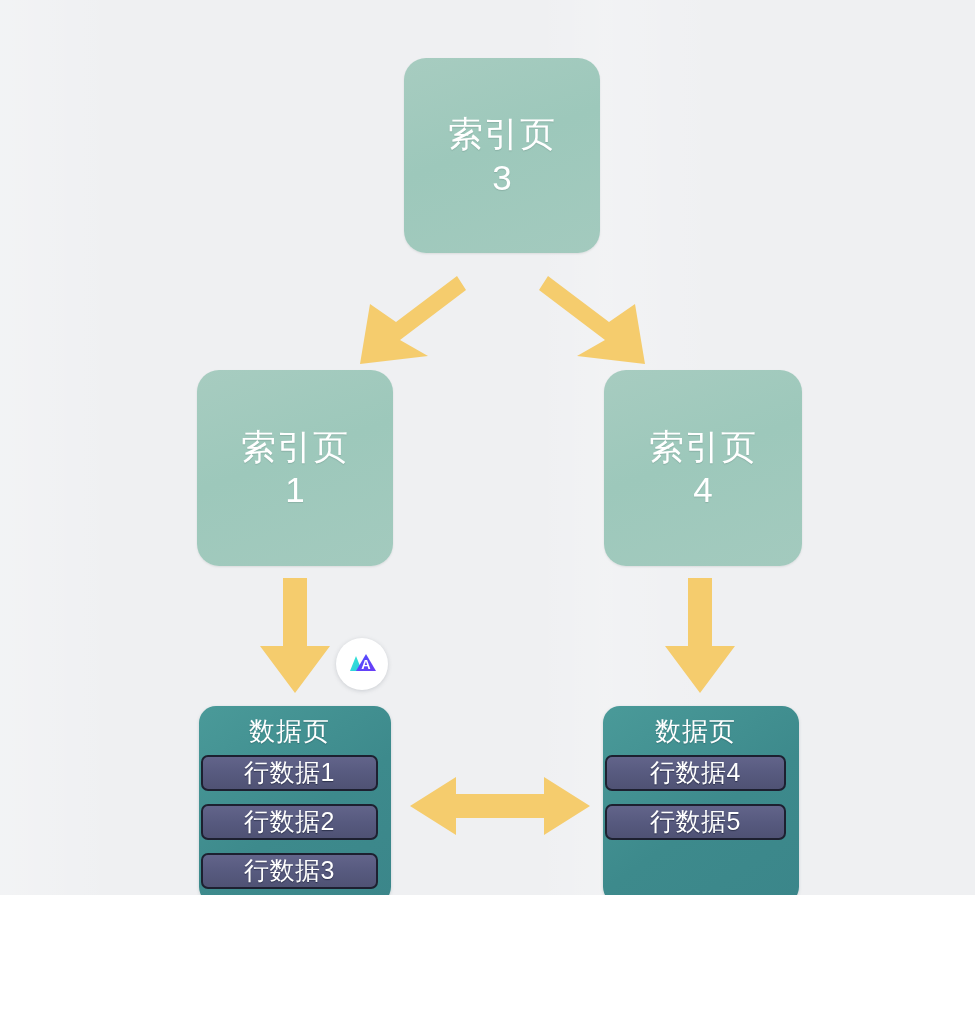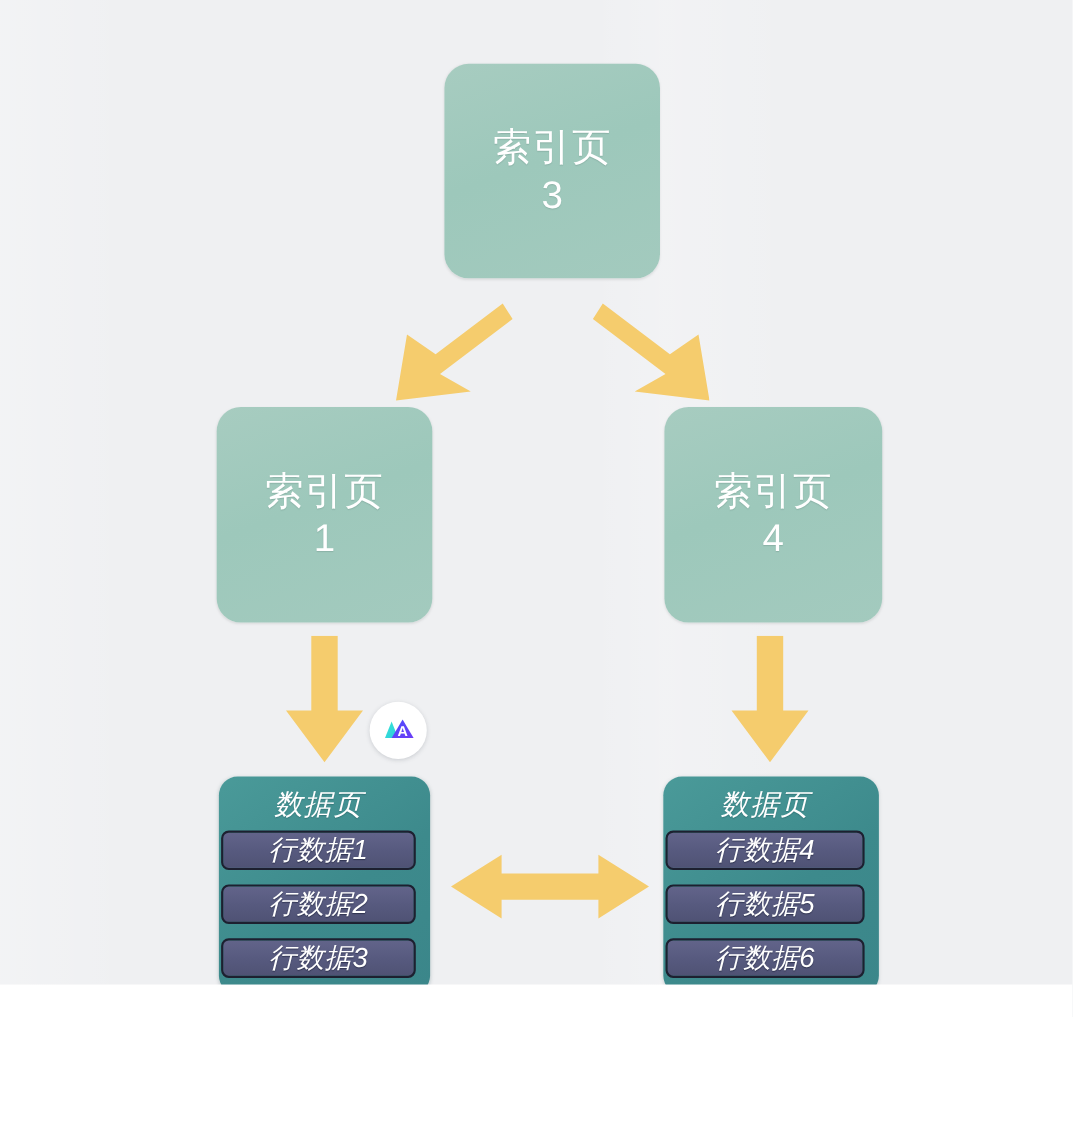--- a/index.html
+++ b/index.html
@@ -94,21 +94,20 @@
 
   
   .data-node {
     position: absolute;
     border-radius: 17px;
     background: linear-gradient(145deg, #4a9a99 0%, #3d8a8c 55%, #3b868a 100%);
     box-shadow: 0 1px 3px rgba(80,110,115,0.25);
     padding: 8px 13px 13px 2px;
     box-sizing: border-box;
     z-index: 3;
-    font-style: italic;
   }
   #node-data-left  { left: 199px; top: 706px; width: 192px; height: 198px; }
   #node-data-right { left: 603px; top: 706px; width: 196px; height: 198px; }
 
   .data-node .dp-title {
     text-align: center;
     color: #ffffff;
     font-size: 26px;
     line-height: 1.33;
     letter-spacing: 1px;
@@ -227,21 +226,20 @@
     <div class="dp-title">数据页</div>
     <div class="row-box">行数据1</div>
     <div class="row-box">行数据2</div>
     <div class="row-box">行数据3</div>
   </div>
 
   <div class="data-node" id="node-data-right">
     <div class="dp-title">数据页</div>
     <div class="row-box">行数据4</div>
     <div class="row-box">行数据5</div>
-    <div class="row-box">行数据6</div>
   </div>
 
   <div id="watermark">
     <svg viewBox="0 0 34 34" width="34" height="34" xmlns="http://www.w3.org/2000/svg">
       <defs>
         <linearGradient id="gTeal" x1="0" y1="0" x2="1" y2="1">
           <stop offset="0%" stop-color="#38e8d2"></stop>
           <stop offset="100%" stop-color="#2bc9e0"></stop>
         </linearGradient>
         <linearGradient id="gBlue" x1="0" y1="0" x2="1" y2="1">

